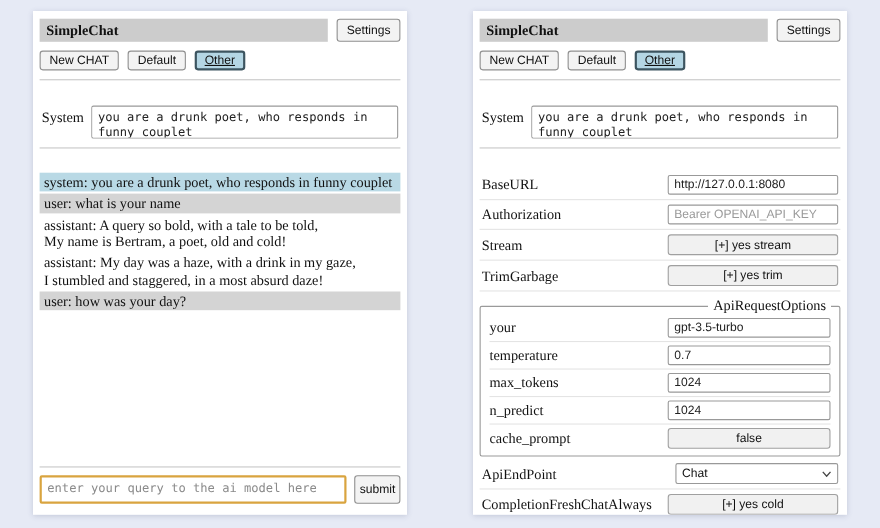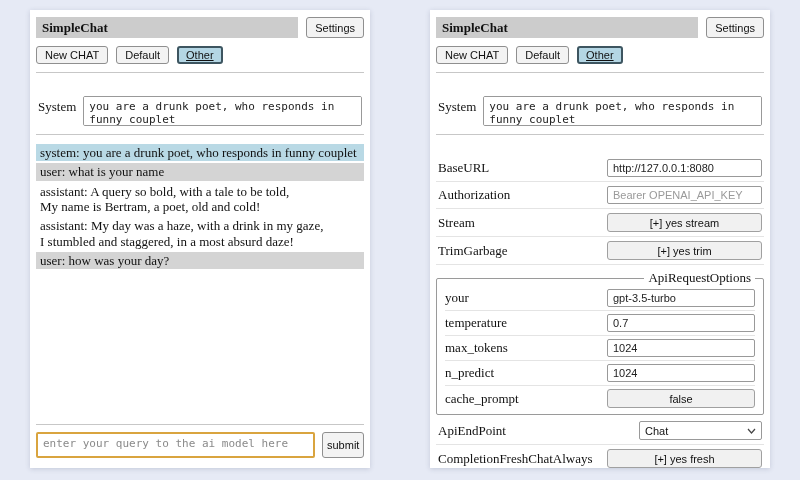--- a/index.html
+++ b/index.html
@@ -47,21 +47,21 @@
   .system-label { font: 13px "Liberation Serif", serif; padding-top: 3px; color: #111; }
   textarea {
     resize: none;
     font: 11px "DejaVu Sans Mono", monospace;
     border: 1px solid #999; border-radius: 2px;
     padding: 3px 5px; color: #222; outline: none;
   }
   textarea::placeholder { color: #8a8a8a; }
   .system-textarea { flex: 1; height: 30px; }
   
-  .messages { margin-top: 3px; }
+  .messages { margin-top: 16px; }
   .msg {
     font: 13px "Liberation Serif", serif; color: #111;
     padding: 1px 4px; margin-bottom: 2px;
     white-space: pre-line; line-height: 1.18;
   }
   .msg.system { background: #b9d9e5; }
   .msg.user { background: #d4d4d4; }
   .msg.assistant { background: transparent; }
   .spacer { flex: 1; }
   
@@ -84,21 +84,21 @@
   }
   input.ctrl::placeholder { color: #9a9a9a; }
   button.ctrl {
     font: 11px "Liberation Sans", sans-serif;
     background: #f1f1f1; color: #111;
     border: 1px solid #a0a0a0; border-radius: 3px;
     padding: 2px; height: 19px; cursor: pointer;
   }
   .select-ctrl {
     display: flex; justify-content: space-between; align-items: center;
-    width: 123px; height: 19px;
+    width: 148px; height: 19px;
     font: 11px "Liberation Sans", sans-serif; color: #111;
     background: #fff; border: 1px solid #999; border-radius: 2px;
     padding: 0 5px; cursor: pointer;
   }
   fieldset {
     border: 1px solid #9a9a9a; border-radius: 2px;
     margin: 5px 0 2px; padding: 0 8px 3px;
   }
   legend { font: 13px "Liberation Serif", serif; padding: 0 4px; color: #111; text-align: right; }
   fieldset .setting-row { padding: 3px 0; }
@@ -209,21 +209,21 @@
           <span>Chat</span>
           <span>
             <svg class="chev-svg" width="9" height="6" viewBox="0 0 9 6">
                 <polyline points="1,1 4.5,5 8,1" fill="none" stroke="#444" stroke-width="1.2"></polyline>
               </svg>
           </span>
         </div>
       </div>
       <div class="setting-row">
         <span class="setting-label">CompletionFreshChatAlways</span>
-        <button class="ctrl">[+] yes fresh</button>
+        <button class="ctrl">[+] yes cold</button>
       </div>
 
     </div>
 
     <div class="spacer"></div>
 
   </div>
 
 </div>
 

